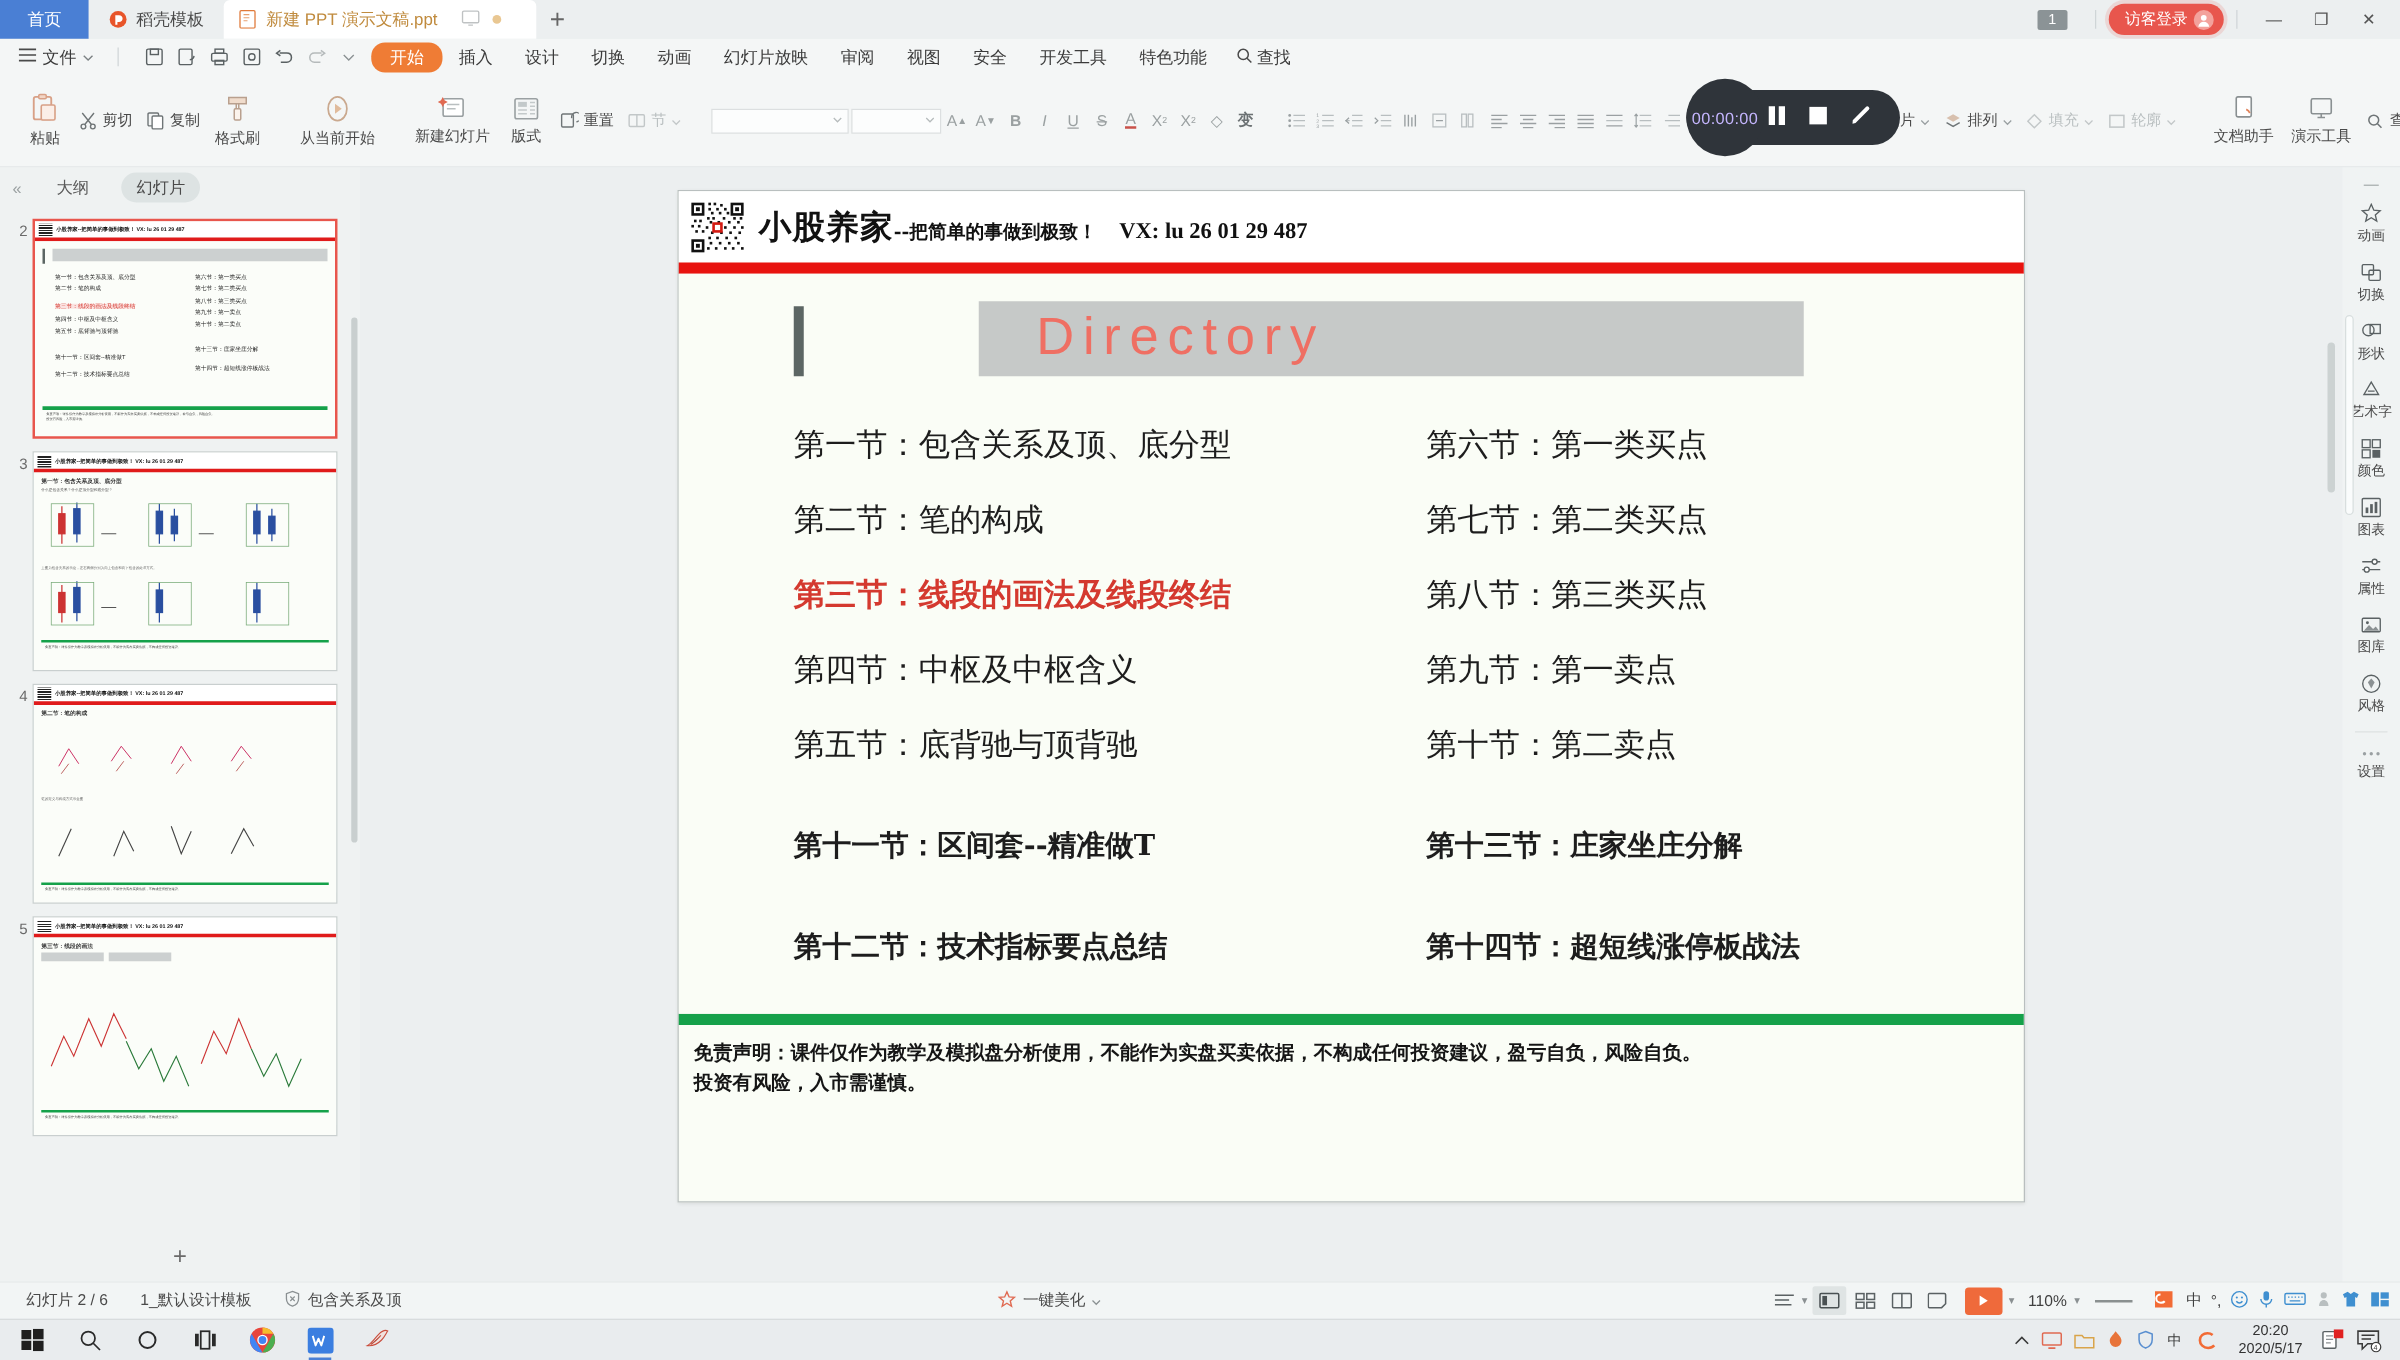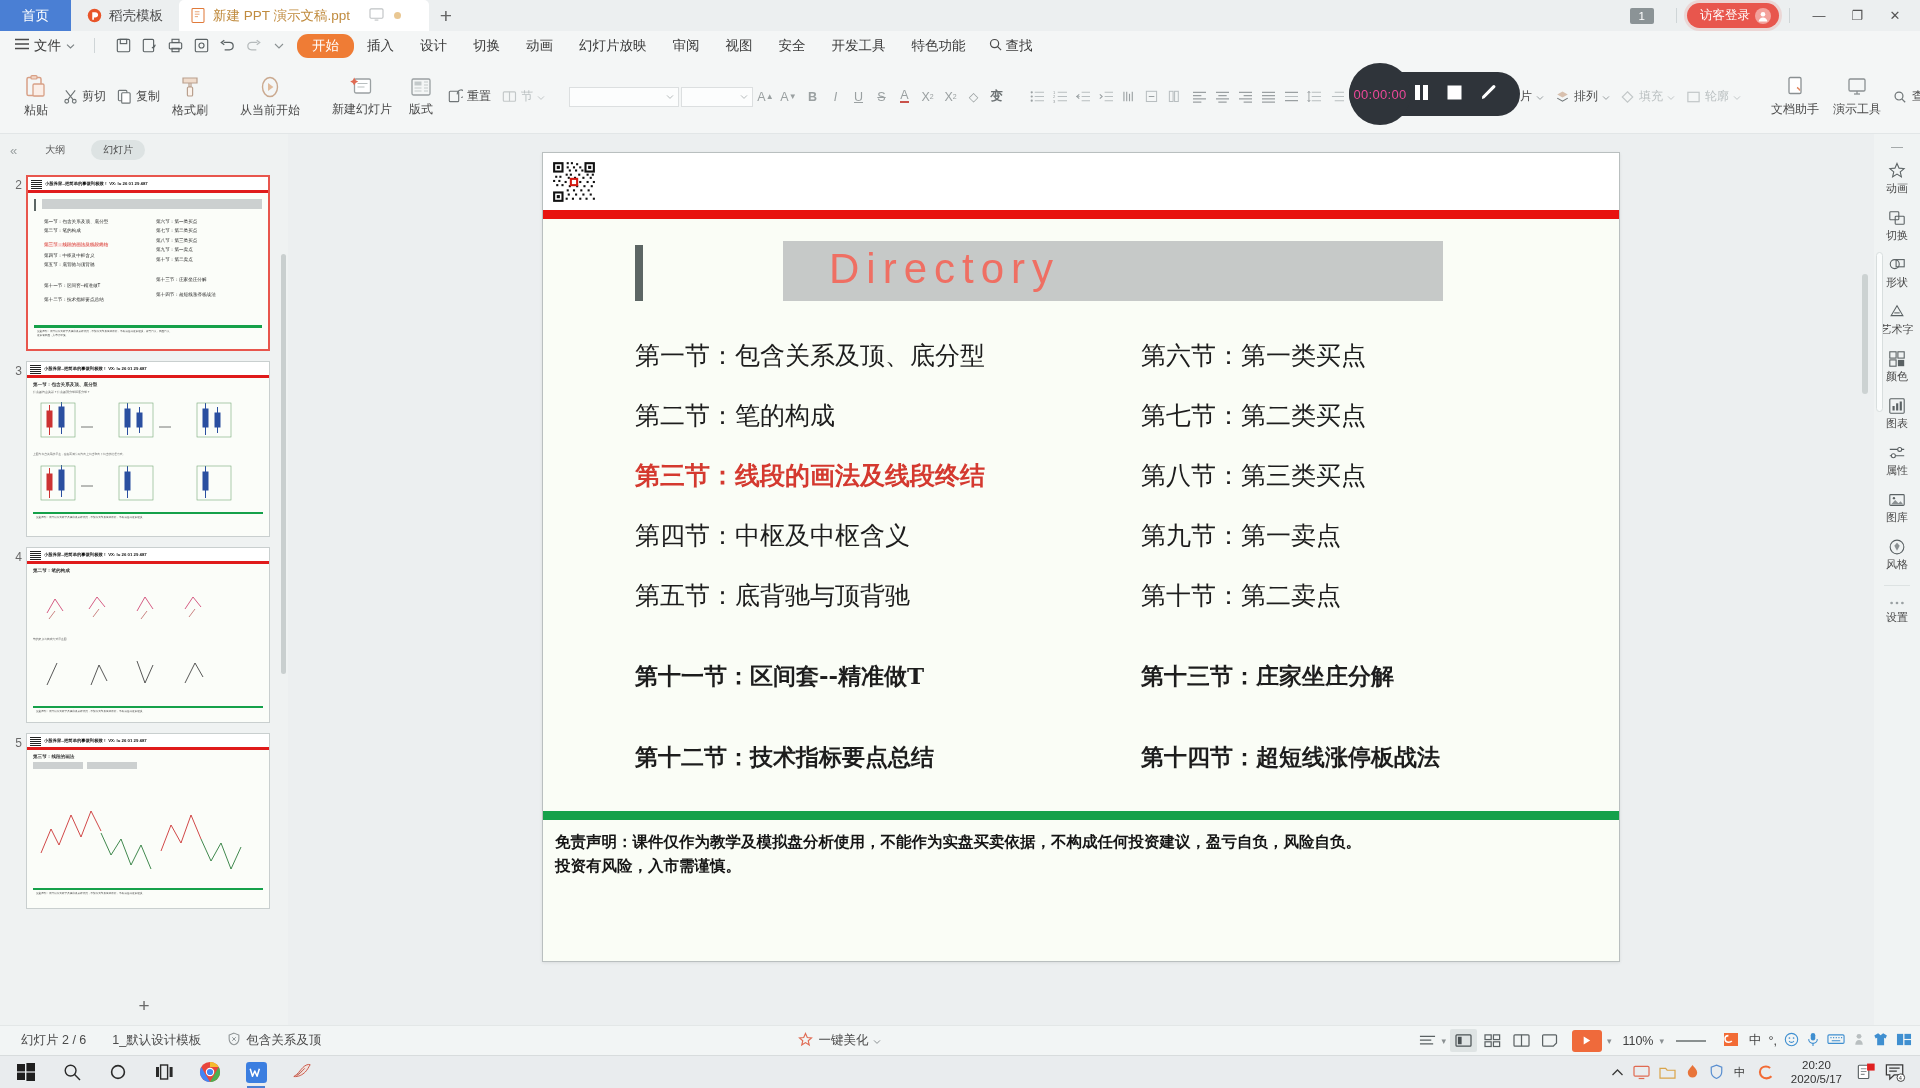--- a/index.html
+++ b/index.html
@@ -62,32 +62,32 @@
   .fbtn { width:21px; height:20px; display:flex; align-items:center; justify-content:center;
           color:#9aa0a1; font-size:12.5px; }
   .gray { color:#b9bfc0 !important; }
 
   
   .recwrap { position:absolute; right:400px; top:12px; display:flex; align-items:center; z-index:30; }
   .recpill { background:#2f343a; height:44px; border-radius:22px; display:flex; align-items:center;
              gap:16px; padding:0 22px 0 64px; }
   .recbubble { position:absolute; left:0; top:-9px; width:62px; height:62px; border-radius:50%;
                background:#2f343a; display:flex; align-items:center; justify-content:center;
-               color:#ec4899; font-size:13px; letter-spacing:.3px; }
+               color:#c4b5fd; font-size:13px; letter-spacing:.3px; }
   .ribbon-right { margin-left:auto; display:flex; align-items:center; gap:4px; padding-right:4px; }
   .rr-item { display:flex; align-items:center; gap:4px; font-size:13px; color:#3f3f3f; padding:4px 7px;}
 
   
   .workarea { flex:1; display:flex; position:relative; background:#eceff0; min-height:0; }
 
   
   .spanel { width:288px; background:#eff2f2; display:flex; flex-direction:column; position:relative; }
   .spanel-head { height:32px; display:flex; align-items:center; gap:14px; padding-left:8px; }
   .collapse { color:#9aa0a1; font-size:13px; padding:0 2px; }
-  .ptab { font-size:10px; color:#5a5a5a; padding:3px 12px; border-radius:12px; }
+  .ptab { font-size:13px; color:#5a5a5a; padding:3px 12px; border-radius:12px; }
   .ptab.on { background:#dde3e3; color:#4a4a4a; }
   .thumbs { flex:1; overflow:hidden; padding:4px 0 0 0; position:relative; }
   .thumbrow { display:flex; align-items:flex-start; gap:4px; padding:5px 8px 5px 0; }
   .tnum { width:22px; text-align:right; font-size:12px; color:#6a6a6a; padding-top:3px; flex:0 0 auto;}
   .tcard { width:244px; height:176px; background:#fbfdf9; border:1px solid #c9cfcf; position:relative; overflow:hidden;}
   .tcard.sel { border:2px solid #e8564d; }
   .thead { height:13px; background:#fff; display:flex; align-items:center; gap:3px; padding:0 3px; }
   .tqr { width:11px; height:10px; background:
           repeating-linear-gradient(0deg,#222 0 1px,#fff 1px 2px),
           repeating-linear-gradient(90deg,#2220 0 1px,#fff2 1px 2px); }
@@ -1011,20 +1011,25 @@
                 <rect x="37" y="32" width="2" height="2"></rect>
               <rect x="14" y="36" width="2" height="2"></rect>
                 <rect x="20" y="36" width="2" height="2"></rect>
                 <rect x="27" y="36" width="2" height="2"></rect>
                 <rect x="33" y="36" width="2" height="2"></rect>
                 <rect x="40" y="36" width="2" height="2"></rect>
             </g>
             <rect x="18" y="17" width="8" height="8" fill="#d41a12"></rect>
               <rect x="20" y="19" width="4" height="4" fill="#fff"></rect>
           </svg>
+          <div class="sl-title">
+            <span class="big">小股养家</span>
+            <span class="sm">--把简单的事做到极致！</span>
+            <span class="vx">VX: lu 26 01 29 487</span>
+          </div>
         </div>
         <div class="sl-redbar"></div>
 
         <div class="sl-main">
           <div class="dirbar"></div>
           <div class="dirbox">
             <div class="dirtext">Directory</div>
           </div>
 
           <div class="toc">

